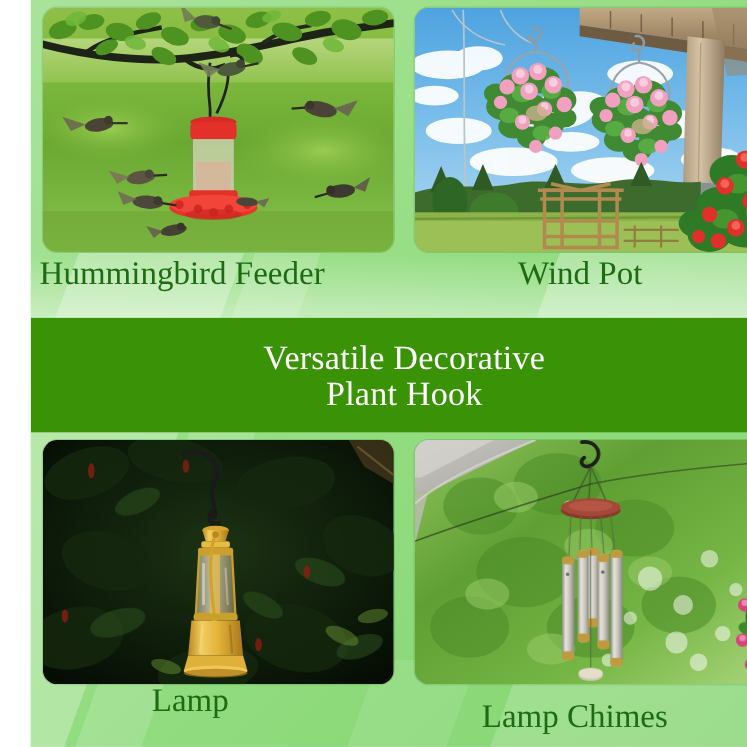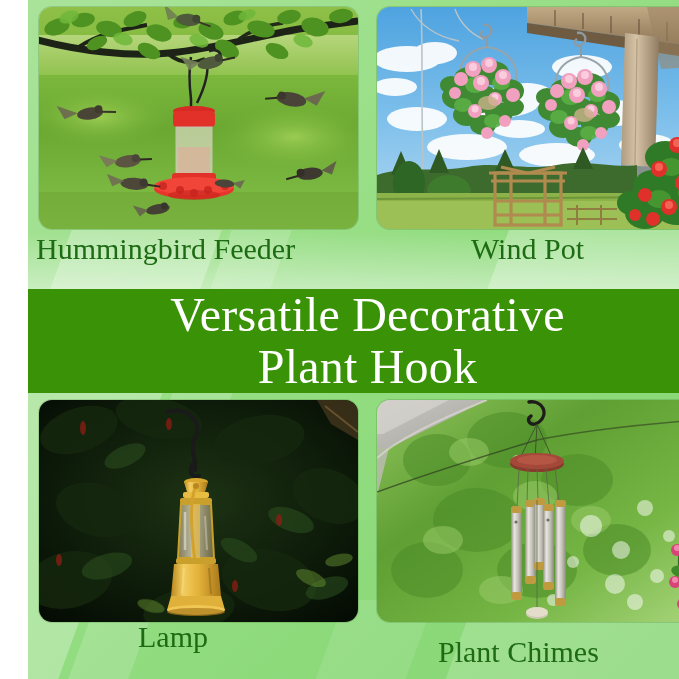--- a/index.html
+++ b/index.html
@@ -70,21 +70,21 @@
     height: 104px;
     background: #3a9206;
     display: flex;
     flex-direction: column;
     align-items: center;
     justify-content: center;
     box-sizing: border-box;
   }
   #banner .line {
     color: #ffffff;
-    font-size: 48px;
+    font-size: 31px;
     line-height: 1.08;
     letter-spacing: 0.2px;
     text-align: left;
     white-space: nowrap;
   }
 </style>
 </head>
 <body>
 
 <div id="poster">
@@ -679,15 +679,15 @@
         </g>
         <g fill="#f38fb4" opacity="0.9">
           <circle cx="310" cy="116" r="3"></circle>
           <circle cx="300" cy="148" r="3"></circle>
           <circle cx="298" cy="180" r="3"></circle>
           <circle cx="306" cy="202" r="3"></circle>
         </g>
       </g>
     </svg>
   </div>
-  <div class="caption cap-br">Plant Chimes</div>
+  <div class="caption cap-br">Lamp Chimes</div>
 
 </div>
 
 </body></html>

